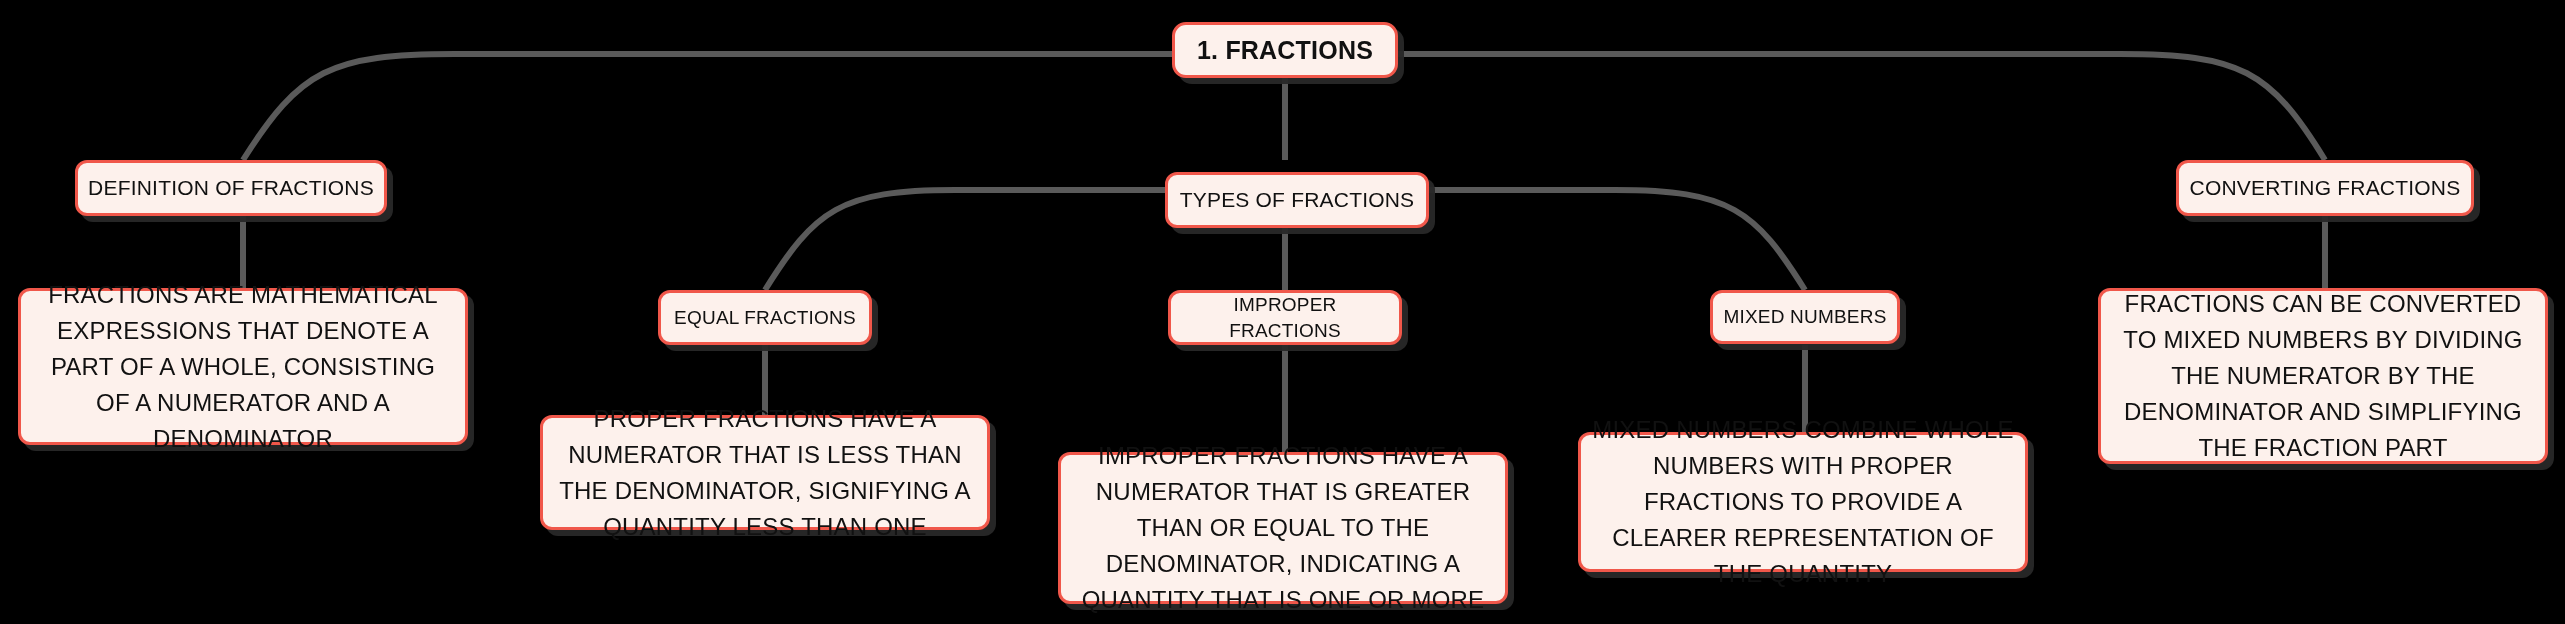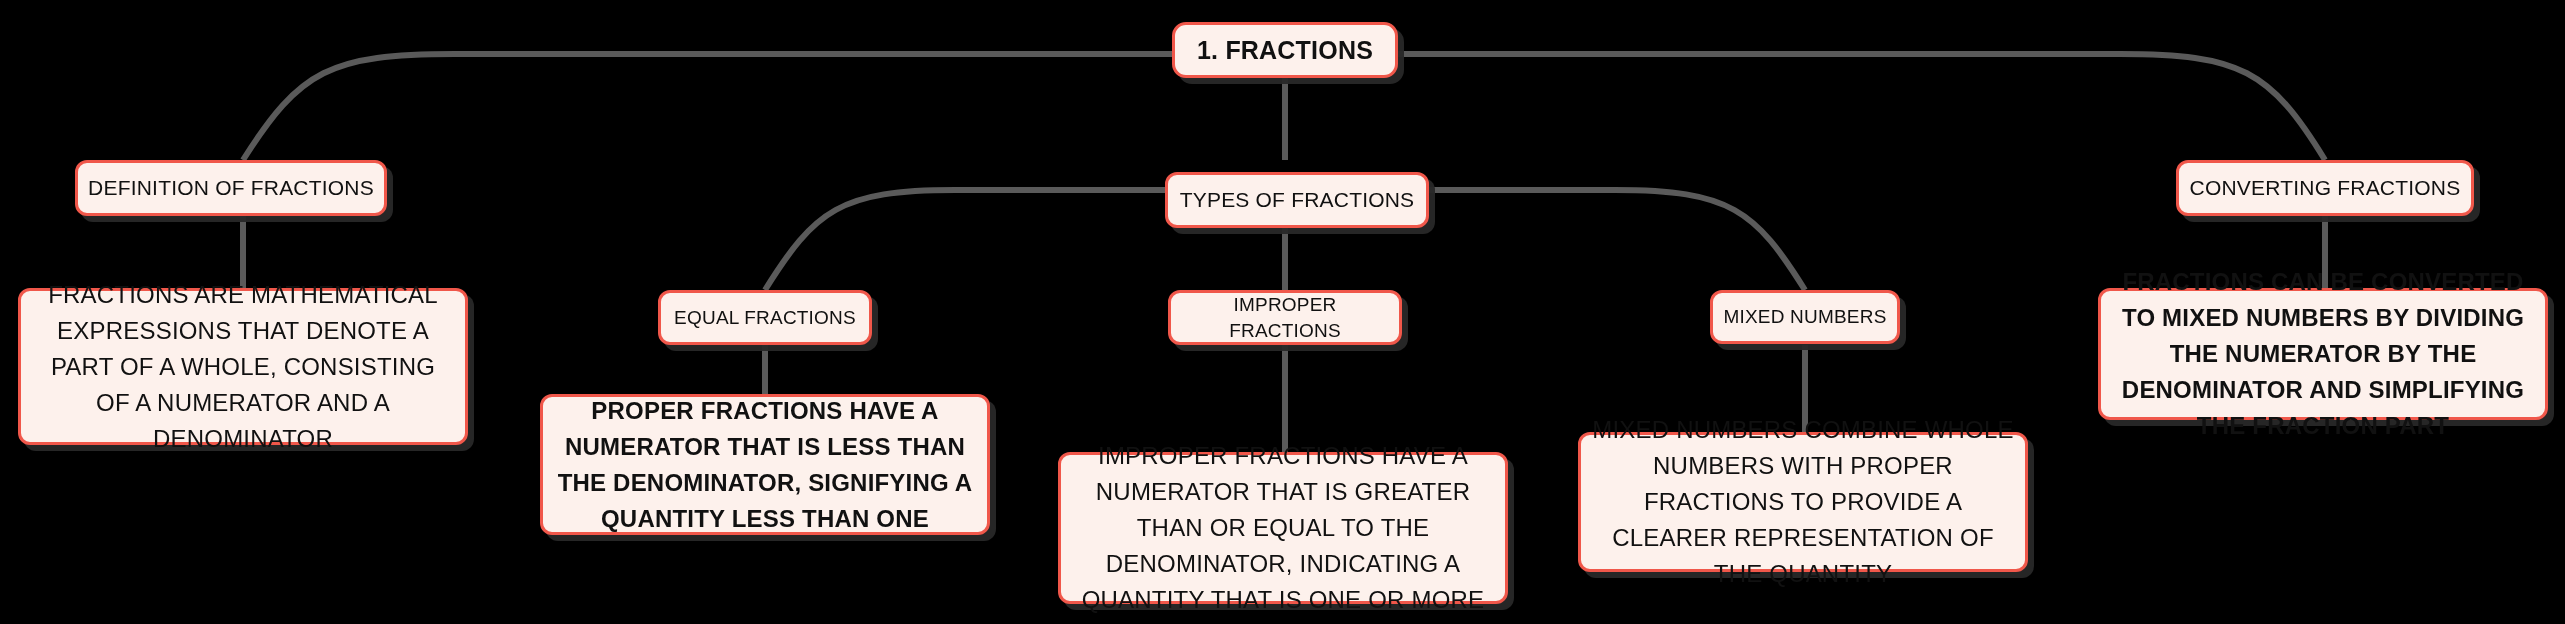--- a/index.html
+++ b/index.html
@@ -124,29 +124,29 @@
   </div>
 
   <div class="node node-sub" style="left:1710px; top:290px; width:190px; height:54px;">
     <span class="label">MIXED NUMBERS</span>
   </div>
 
   <div class="node node-leaf" style="left:18px; top:288px; width:450px; height:157px;">
     <span class="label">FRACTIONS ARE MATHEMATICAL EXPRESSIONS THAT DENOTE A PART OF A WHOLE, CONSISTING OF A NUMERATOR AND A DENOMINATOR</span>
   </div>
 
-  <div class="node node-leaf" style="left:540px; top:394px; width:450px; height:141px;font-weight:bold;">
+  <div class="node node-leaf" style="left:540px; top:415px; width:450px; height:115px;">
     <span class="label">PROPER FRACTIONS HAVE A NUMERATOR THAT IS LESS THAN THE DENOMINATOR, SIGNIFYING A QUANTITY LESS THAN ONE</span>
   </div>
 
   <div class="node node-leaf" style="left:1058px; top:452px; width:450px; height:152px;">
     <span class="label">IMPROPER FRACTIONS HAVE A NUMERATOR THAT IS GREATER THAN OR EQUAL TO THE DENOMINATOR, INDICATING A QUANTITY THAT IS ONE OR MORE</span>
   </div>
 
   <div class="node node-leaf" style="left:1578px; top:432px; width:450px; height:140px;">
     <span class="label">MIXED NUMBERS COMBINE WHOLE NUMBERS WITH PROPER FRACTIONS TO PROVIDE A CLEARER REPRESENTATION OF THE QUANTITY</span>
   </div>
 
-  <div class="node node-leaf" style="left:2098px; top:288px; width:450px; height:132px;font-weight:bold;">
+  <div class="node node-leaf" style="left:2098px; top:288px; width:450px; height:176px;">
     <span class="label">FRACTIONS CAN BE CONVERTED TO MIXED NUMBERS BY DIVIDING THE NUMERATOR BY THE DENOMINATOR AND SIMPLIFYING THE FRACTION PART</span>
   </div>
 
 </div>
 
 </body></html>

